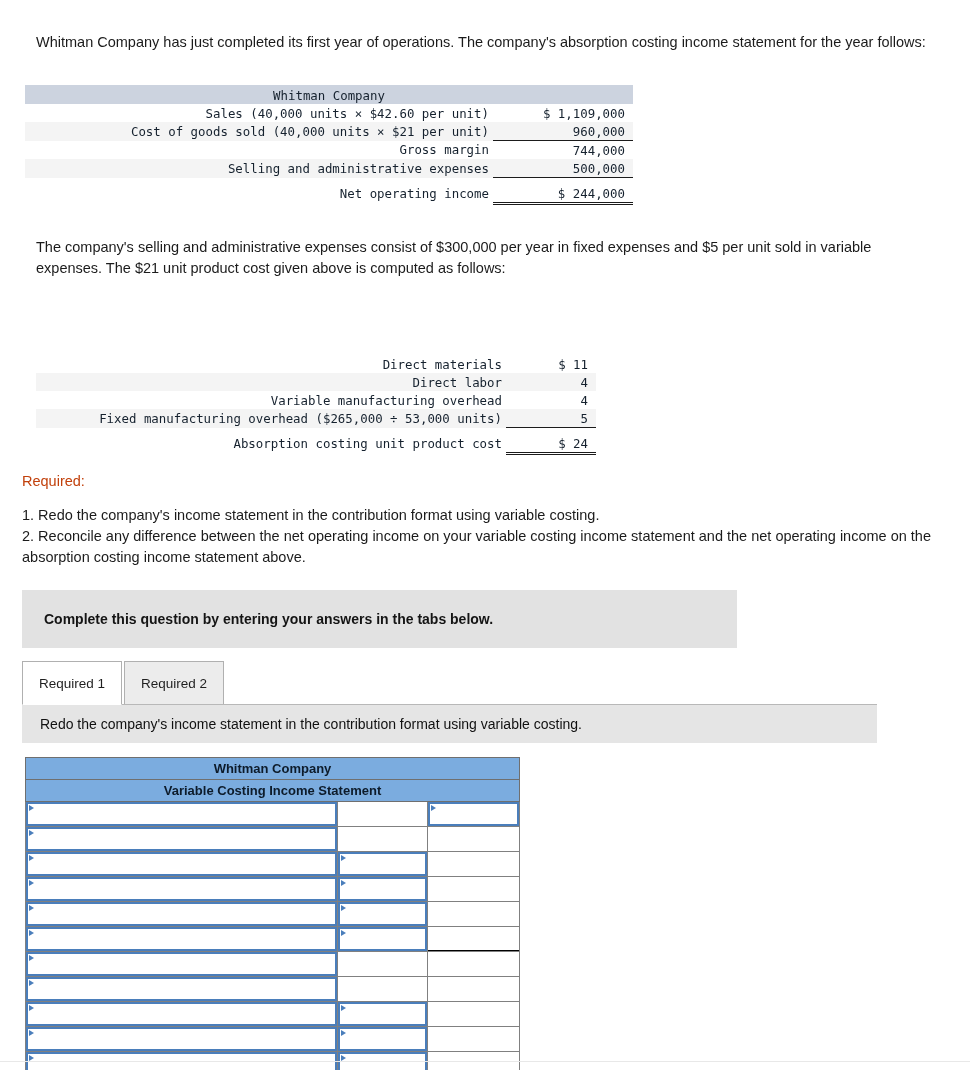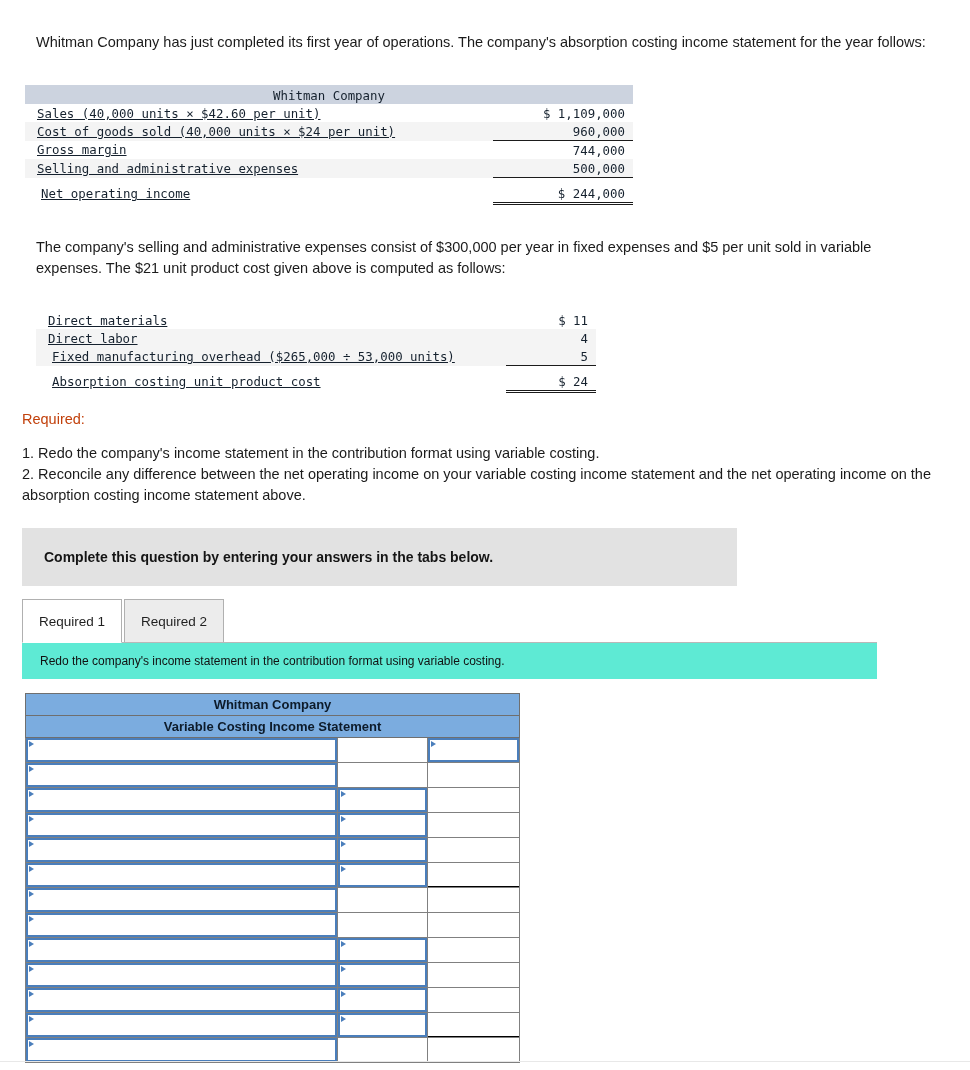--- a/index.html
+++ b/index.html
@@ -36,24 +36,23 @@
   
   .fin {
     border-collapse: collapse;
     font-family: "DejaVu Sans Mono", "Liberation Mono", monospace;
     font-size: 12.4px;
     color: #15212e;
     table-layout: fixed;
   }
   .fin td, .fin th { padding: 0; }
   .fin .lbl {
-    text-align: left;
+    text-align: right;
     padding: 1.5px 4px 1.5px 12px;
     white-space: nowrap;
-    text-decoration: underline;
   }
   .fin .lbl.ind { padding-left: 16px; }
   .fin .num {
     text-align: right;
     padding: 1.5px 8px 1.5px 4px;
     white-space: nowrap;
   }
   .fin .hdr {
     background: #ccd3df;
     text-align: center;
@@ -72,21 +71,21 @@
     border-bottom: 3px double #1b1b1b;
   }
   .fin tr.spacer td { height: 6px; line-height: 6px; font-size: 1px; }
 
   
   #income-statement { width: 608px; margin-left: 3px; }
   #income-statement col.c1 { width: 468px; }
   #income-statement col.c2 { width: 140px; }
 
   
-  #unit-cost-table { width: 560px; margin-left: 14px; }
+  #unit-cost-table { width: 560px; margin-left: 14px; margin-top: 44px; }
   #unit-cost-table col.c1 { width: 470px; }
   #unit-cost-table col.c2 { width: 90px; }
 
   
   .req-head {
     font-size: 14.5px;
     font-weight: normal;
     color: #c2410c;
     margin: 0 0 16px 0;
   }
@@ -141,25 +140,25 @@
     background: #ffffff;
     height: 44px;
     z-index: 2;
     margin-bottom: -1px;
     border-bottom: 1px solid #ffffff;
   }
   .tab + .tab { margin-left: 2px; }
 
   
   .bluestrip {
-    background: #5eead4;
+    background: #e5e5e5;
     width: 855px;
     box-sizing: border-box;
     padding: 11px 0 11px 18px;
-    font-size: 12px;
+    font-size: 14px;
     color: #111;
   }
 
   
   .answer-wrap { margin-top: 14px; margin-left: 3px; }
   table.answer {
     border-collapse: collapse;
     table-layout: fixed;
     width: 494px;
   }
@@ -269,21 +268,21 @@
       </colgroup>
     <tbody>
       <tr>
         <th class="hdr" colspan="2">Whitman Company</th>
       </tr>
       <tr>
         <td class="lbl">Sales (40,000 units × $42.60 per unit)</td>
         <td class="num">$ 1,109,000</td>
       </tr>
       <tr class="alt">
-        <td class="lbl">Cost of goods sold (40,000 units × $24 per unit)</td>
+        <td class="lbl">Cost of goods sold (40,000 units × $21 per unit)</td>
         <td class="num ul">960,000</td>
       </tr>
       <tr>
         <td class="lbl">Gross margin</td>
         <td class="num">744,000</td>
       </tr>
       <tr class="alt">
         <td class="lbl">Selling and administrative expenses</td>
         <td class="num ul">500,000</td>
       </tr>
@@ -309,20 +308,24 @@
         <col class="c1">
         <col class="c2">
       </colgroup>
     <tbody>
       <tr>
         <td class="lbl">Direct materials</td>
         <td class="num">$ 11</td>
       </tr>
       <tr class="alt">
         <td class="lbl">Direct labor</td>
+        <td class="num">4</td>
+      </tr>
+      <tr>
+        <td class="lbl">Variable manufacturing overhead</td>
         <td class="num">4</td>
       </tr>
       <tr class="alt">
         <td class="lbl ind">Fixed manufacturing overhead ($265,000 ÷ 53,000 units)</td>
         <td class="num ul">5</td>
       </tr>
       <tr class="spacer">
           <td></td>
           <td></td>
         </tr>

